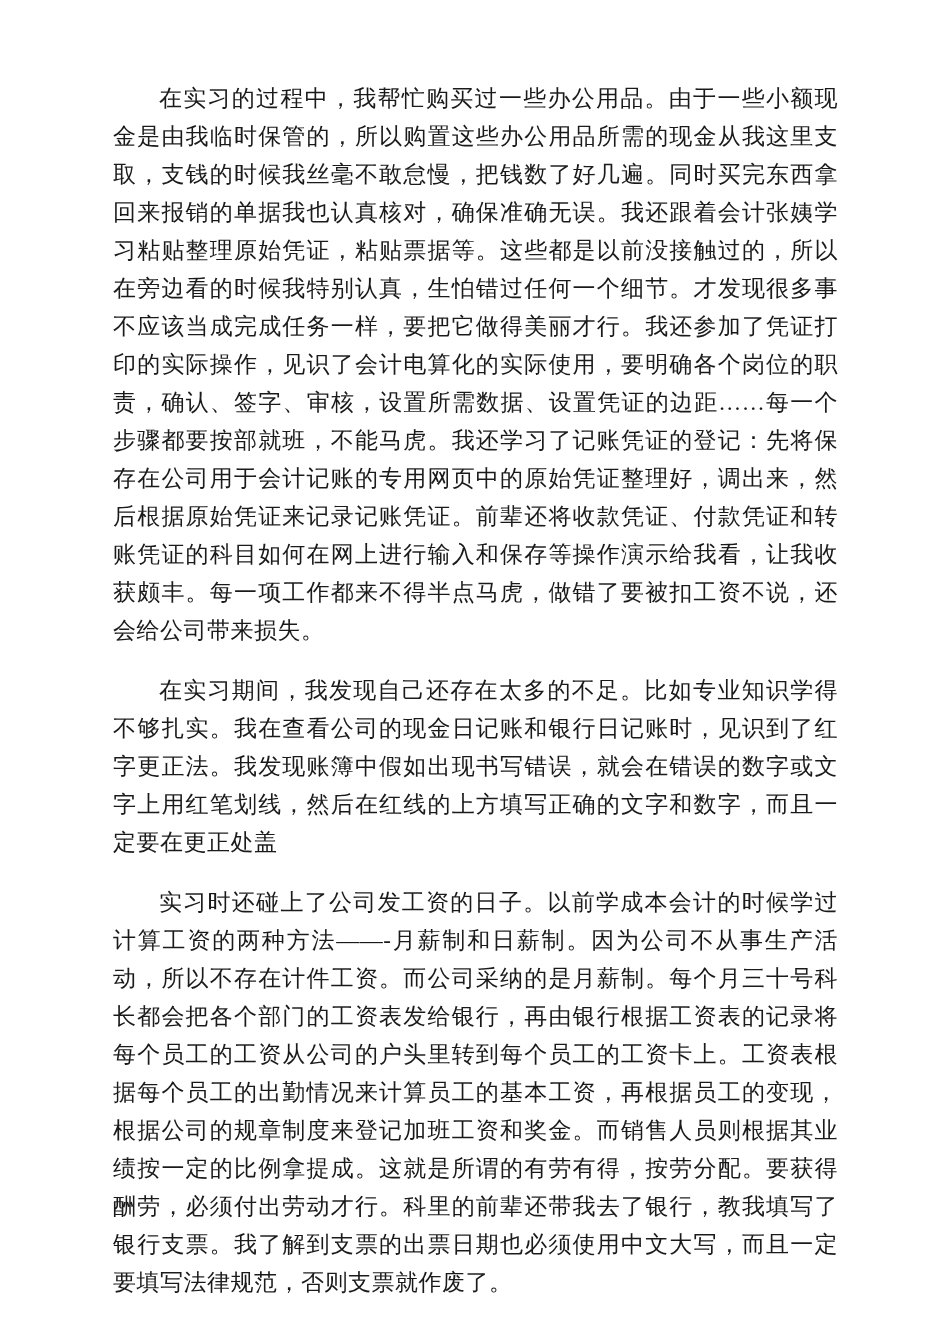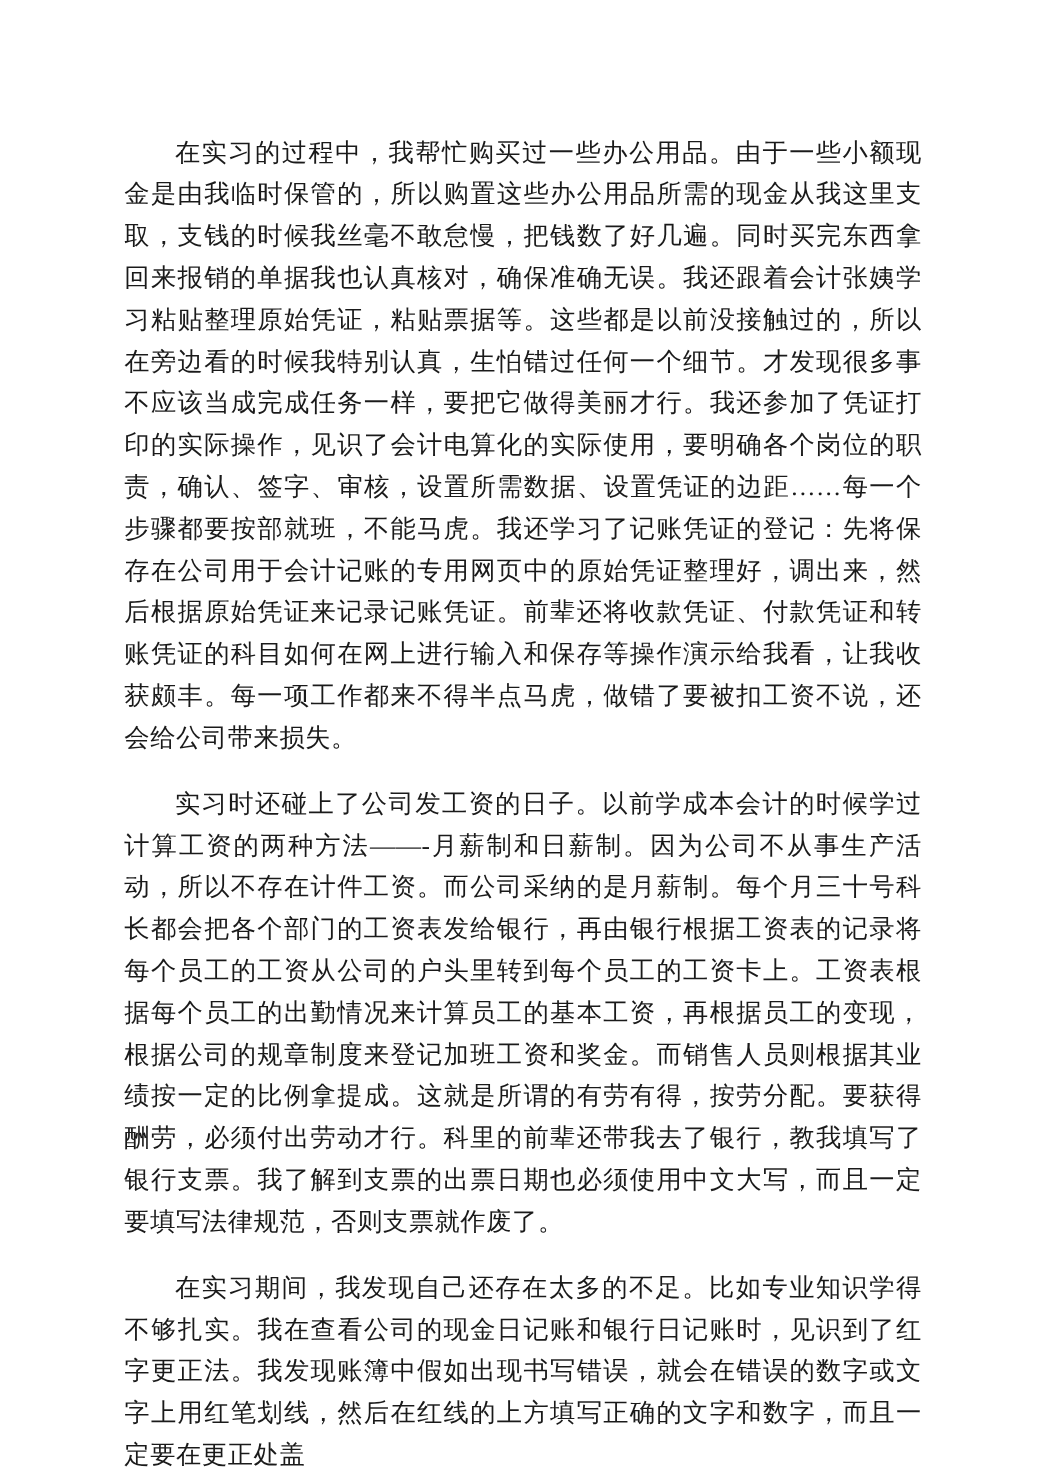--- a/index.html
+++ b/index.html
@@ -7,21 +7,21 @@
     padding: 0;
     background: #ffffff;
   }
   .page {
     position: relative;
     width: 950px;
     height: 1344px;
     margin: 0 auto;
     background: #ffffff;
     box-sizing: border-box;
-    padding: 120px 112px 0 113px;
+    padding: 80px 112px 0 113px;
     overflow: hidden;
   }
   .doc-body p {
     margin: 0;
     color: #1a1a1a;
     font-family: "Liberation Serif", "DejaVu Serif", serif;
     font-size: 23px;
     line-height: 38px;
     text-align: justify;
     text-indent: 2em;
@@ -30,16 +30,16 @@
   .doc-body p + p {
     margin-top: 22px;
   }
 </style>
 </head>
 <body>
 
 <div class="page">
   <div class="doc-body">
     <p>在实习的过程中，我帮忙购买过一些办公用品。由于一些小额现金是由我临时保管的，所以购置这些办公用品所需的现金从我这里支取，支钱的时候我丝毫不敢怠慢，把钱数了好几遍。同时买完东西拿回来报销的单据我也认真核对，确保准确无误。我还跟着会计张姨学习粘贴整理原始凭证，粘贴票据等。这些都是以前没接触过的，所以在旁边看的时候我特别认真，生怕错过任何一个细节。才发现很多事不应该当成完成任务一样，要把它做得美丽才行。我还参加了凭证打印的实际操作，见识了会计电算化的实际使用，要明确各个岗位的职责，确认、签字、审核，设置所需数据、设置凭证的边距……每一个步骤都要按部就班，不能马虎。我还学习了记账凭证的登记：先将保存在公司用于会计记账的专用网页中的原始凭证整理好，调出来，然后根据原始凭证来记录记账凭证。前辈还将收款凭证、付款凭证和转账凭证的科目如何在网上进行输入和保存等操作演示给我看，让我收获颇丰。每一项工作都来不得半点马虎，做错了要被扣工资不说，还会给公司带来损失。</p>
+    <p>在实习期间，我发现自己还存在太多的不足。比如专业知识学得不够扎实。我在查看公司的现金日记账和银行日记账时，见识到了红字更正法。我发现账簿中假如出现书写错误，就会在错误的数字或文字上用红笔划线，然后在红线的上方填写正确的文字和数字，而且一定要在更正处盖</p>
     <p>实习时还碰上了公司发工资的日子。以前学成本会计的时候学过计算工资的两种方法——-月薪制和日薪制。因为公司不从事生产活动，所以不存在计件工资。而公司采纳的是月薪制。每个月三十号科长都会把各个部门的工资表发给银行，再由银行根据工资表的记录将每个员工的工资从公司的户头里转到每个员工的工资卡上。工资表根据每个员工的出勤情况来计算员工的基本工资，再根据员工的变现，根据公司的规章制度来登记加班工资和奖金。而销售人员则根据其业绩按一定的比例拿提成。这就是所谓的有劳有得，按劳分配。要获得酬劳，必须付出劳动才行。科里的前辈还带我去了银行，教我填写了银行支票。我了解到支票的出票日期也必须使用中文大写，而且一定要填写法律规范，否则支票就作废了。</p>
-    <p>在实习期间，我发现自己还存在太多的不足。比如专业知识学得不够扎实。我在查看公司的现金日记账和银行日记账时，见识到了红字更正法。我发现账簿中假如出现书写错误，就会在错误的数字或文字上用红笔划线，然后在红线的上方填写正确的文字和数字，而且一定要在更正处盖</p>
   </div>
 </div>
 
 </body></html>

